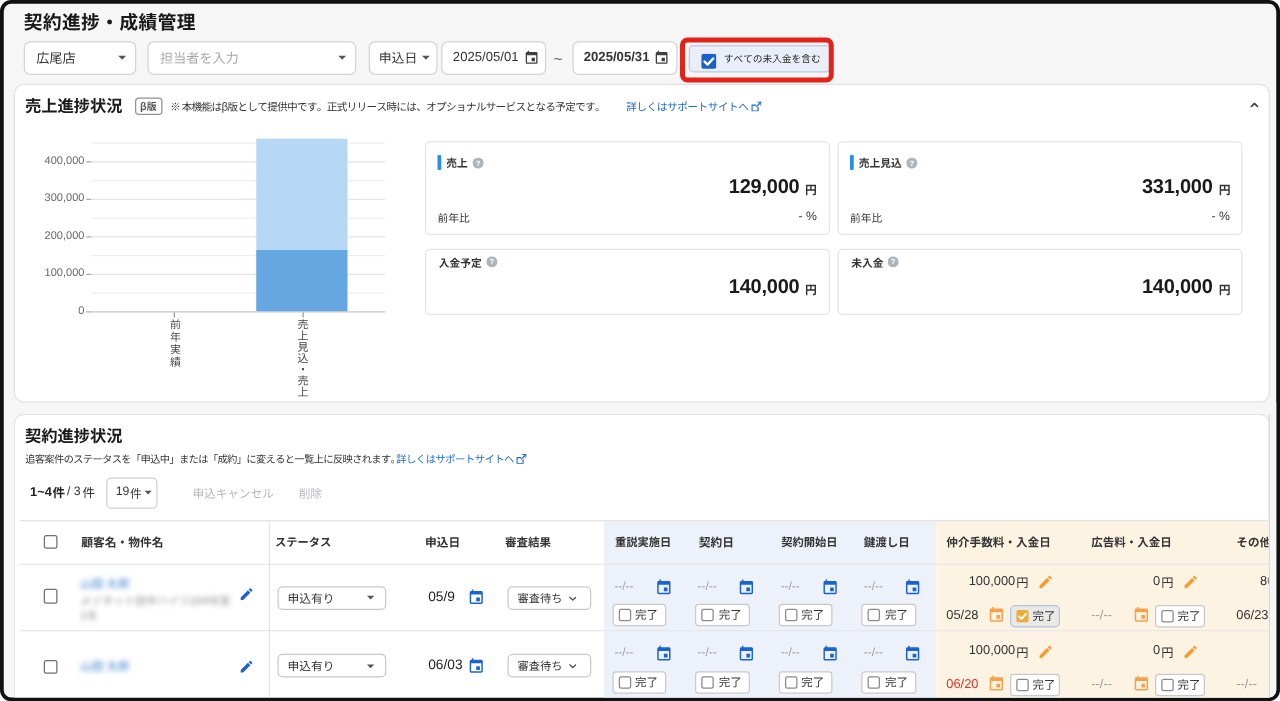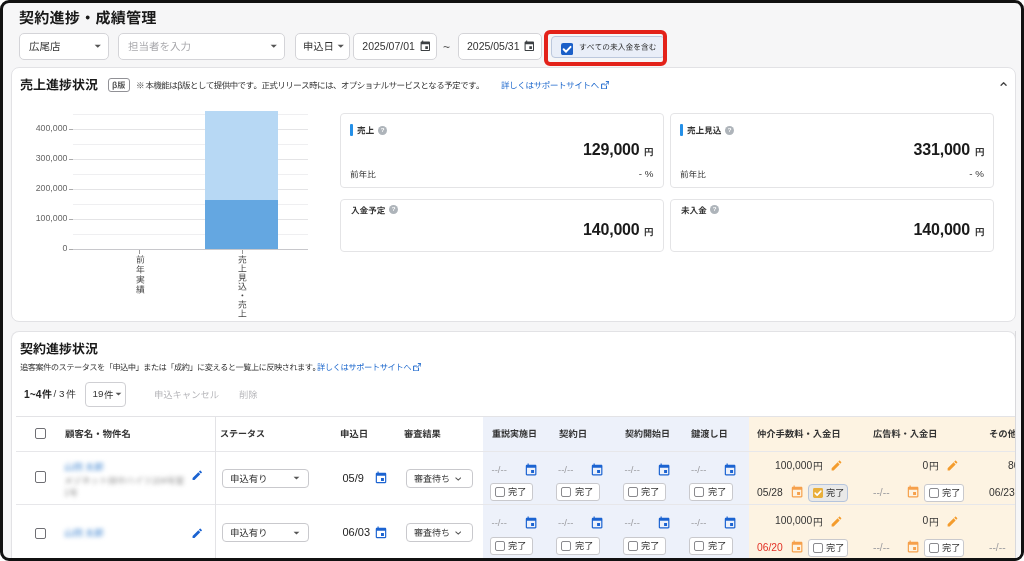--- a/index.html
+++ b/index.html
@@ -45,27 +45,27 @@
           <g transform="scale(0.010300)">
             <use href="#r7533" x="0"></use>
             <use href="#r8fbc" x="1000"></use>
             <use href="#r65e5" x="2000"></use>
           </g>
         </svg></div>
       <svg style="position:absolute;left:336.5px;top:44.2px" width="7.5" height="4.5" viewBox="0 0 12 7">
         <path fill="#555" d="M1 1l5 5 5-5z"></path>
       </svg>
       <div style="position:absolute;left:353.4px;top:33.2px;width:83.5px;height:26.5px;background:#fff;border:1px solid #d4d4d8;border-radius:5px;"></div>
-      <div style="position:absolute;top:38.6px;font-family:Liberation Sans,sans-serif;font-size:10.5px;font-weight:400;color:#333;line-height:15.8px;white-space:nowrap;left:362.3px;">2025/07/01</div>
+      <div style="position:absolute;top:38.6px;font-family:Liberation Sans,sans-serif;font-size:10.5px;font-weight:400;color:#333;line-height:15.8px;white-space:nowrap;left:362.3px;">2025/05/01</div>
       <svg style="position:absolute;left:418.5px;top:40.2px" width="12.6" height="12.6" viewBox="0 0 24 24">
         <path fill="#3c4043" d="M17 12h-5v5h5v-5zM16 1v2H8V1H6v2H5c-1.11 0-1.99.9-1.99 2L3 19c0 1.1.89 2 2 2h14c1.1 0 2-.9 2-2V5c0-1.1-.9-2-2-2h-1V3h-2V1h-2zm3 18H5V8h14v11z"></path>
       </svg>
       <div style="position:absolute;top:37.5px;font-family:Liberation Sans,sans-serif;font-size:12px;font-weight:400;color:#555;line-height:18.0px;white-space:nowrap;left:443.0px;">~</div>
       <div style="position:absolute;left:458.0px;top:33.2px;width:83.5px;height:26.5px;background:#fff;border:1px solid #d4d4d8;border-radius:5px;"></div>
-      <div style="position:absolute;top:38.6px;font-family:Liberation Sans,sans-serif;font-size:10.5px;font-weight:400;color:#333;line-height:15.8px;white-space:nowrap;left:467.0px;">2025/05/31</div>
+      <div style="position:absolute;top:38.6px;font-family:Liberation Sans,sans-serif;font-size:10.5px;font-weight:700;color:#333;line-height:15.8px;white-space:nowrap;left:467.0px;">2025/05/31</div>
       <svg style="position:absolute;left:523.2px;top:40.2px" width="12.6" height="12.6" viewBox="0 0 24 24">
         <path fill="#3c4043" d="M17 12h-5v5h5v-5zM16 1v2H8V1H6v2H5c-1.11 0-1.99.9-1.99 2L3 19c0 1.1.89 2 2 2h14c1.1 0 2-.9 2-2V5c0-1.1-.9-2-2-2h-1V3h-2V1h-2zm3 18H5V8h14v11z"></path>
       </svg>
       <div style="position:absolute;left:551.0px;top:36.0px;width:114.0px;height:22.0px;background:#e9eef8;border:1px solid #bcc8dd;border-radius:4px;"></div>
       <svg style="position:absolute;left:560.5px;top:42.5px" width="12.2" height="12.2" viewBox="0 0 14 14">
         <rect x="0" y="0" width="14" height="14" rx="2.5" fill="#1b5fc8"></rect>
         <path fill="none" stroke="#fff" stroke-width="2.2" stroke-linecap="round" stroke-linejoin="round" d="M3 7.2l2.8 2.8L11 4.4"></path>
       </svg>
       <div style="position:absolute;left:579.0px;top:43.1px;line-height:0;"><svg width="77.50" height="8.91" viewBox="0 -6.82 77.50 8.91" style="fill:#2a2a2a;overflow:visible">
           <g transform="scale(0.007750)">

